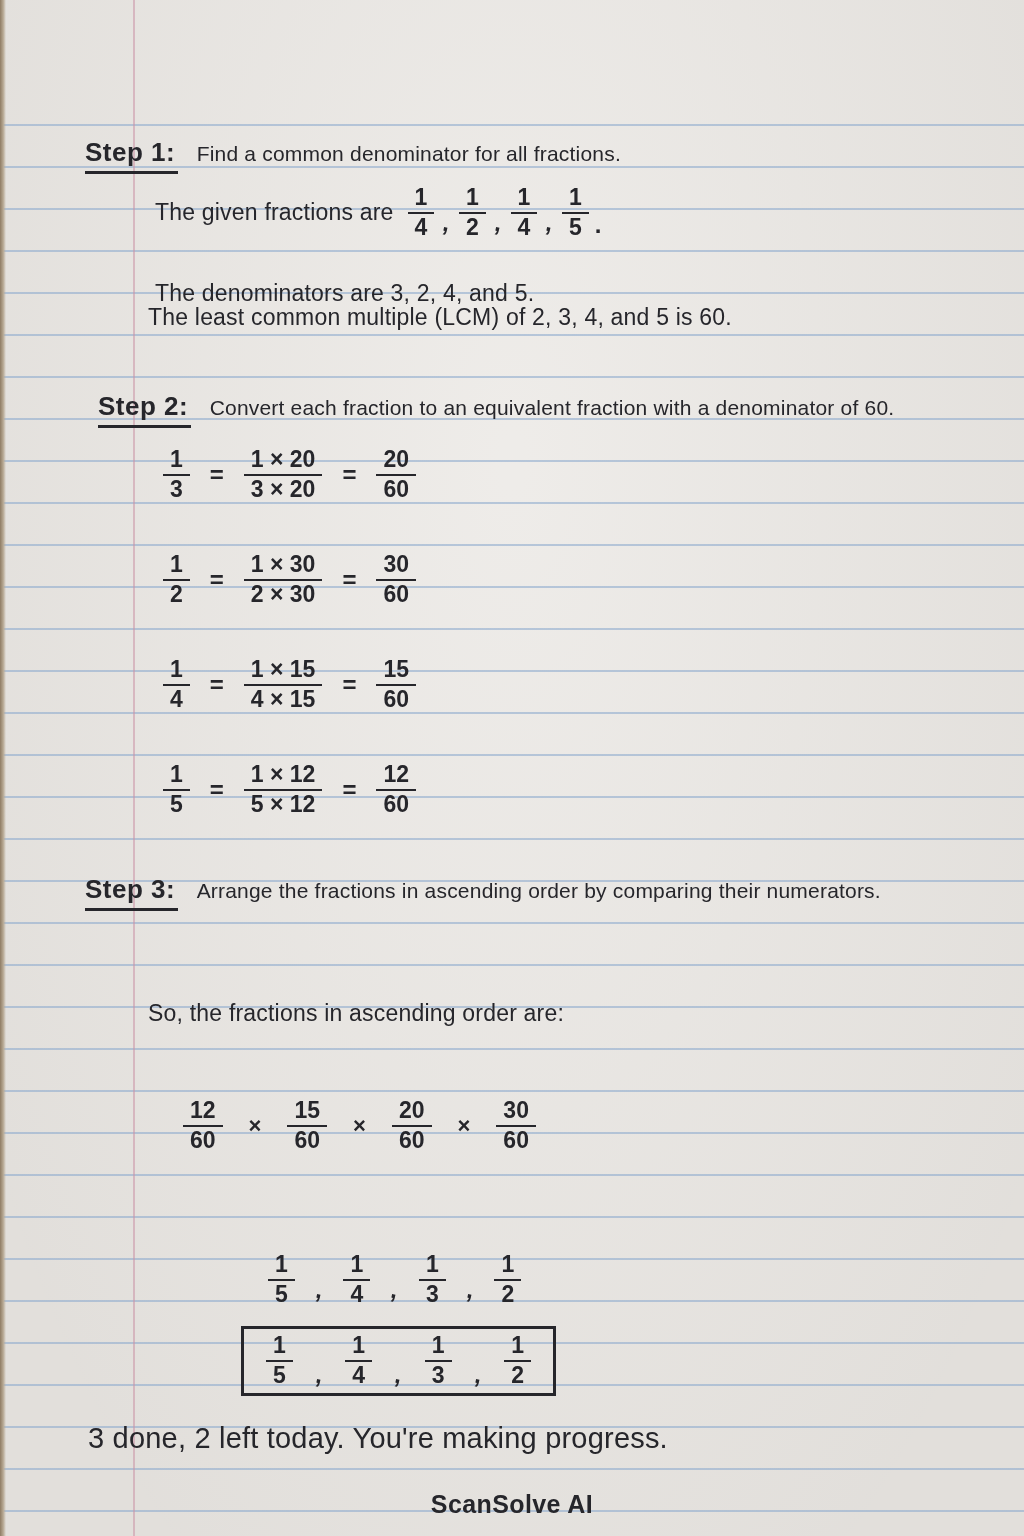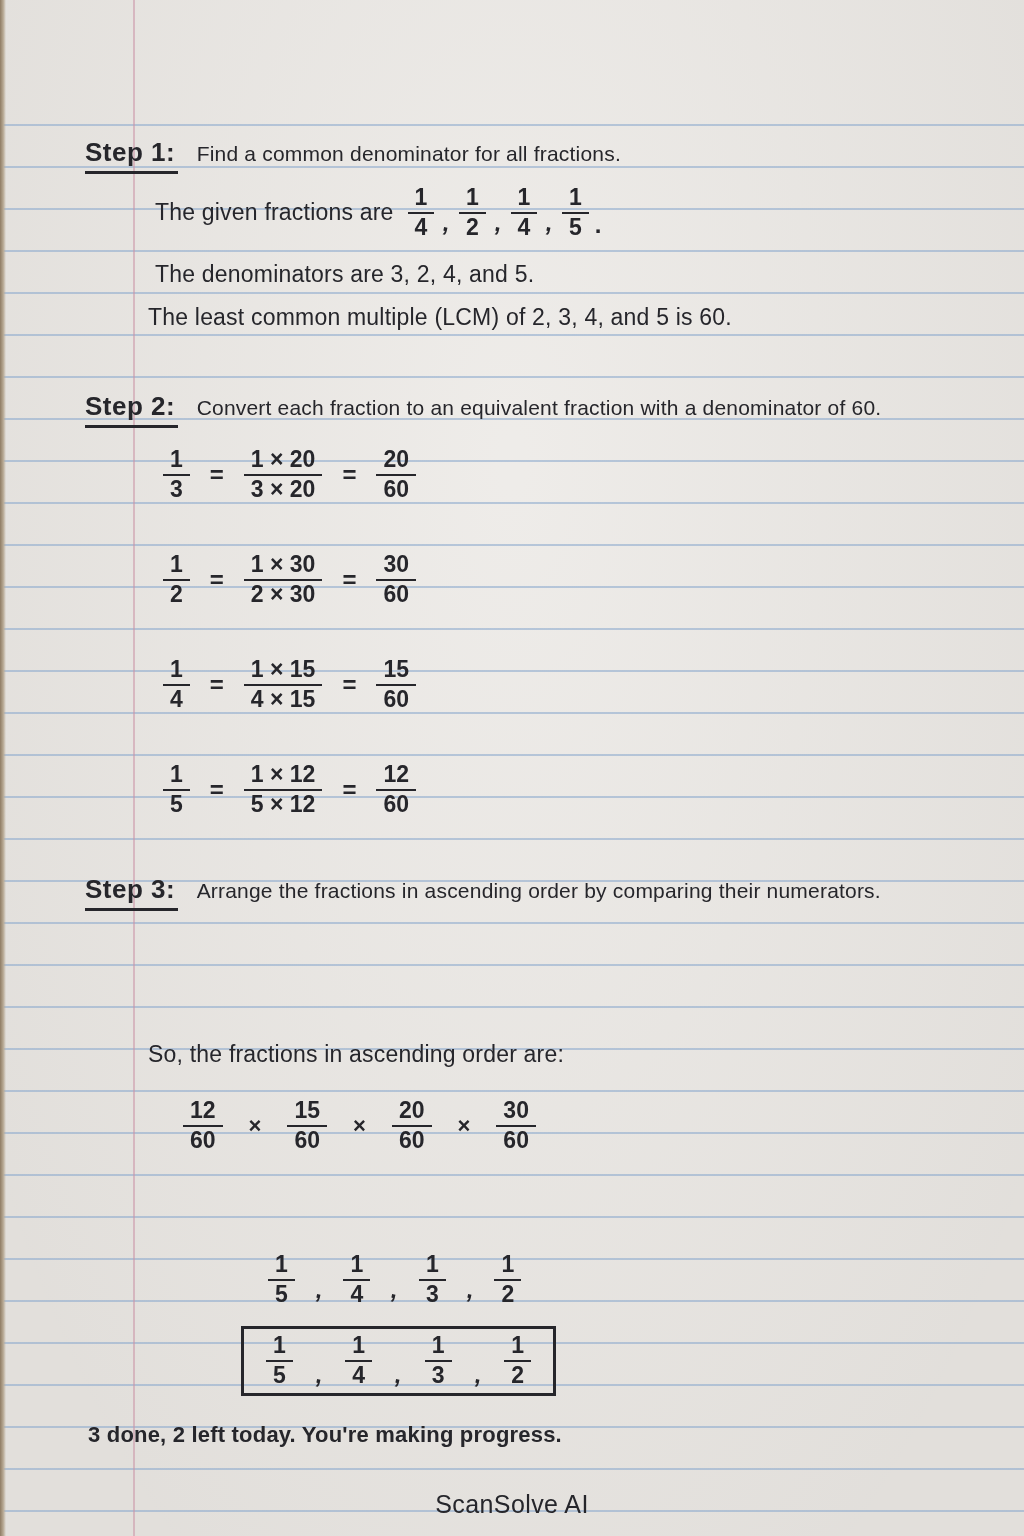--- a/index.html
+++ b/index.html
@@ -53,23 +53,23 @@
     transform:rotate(12deg);padding:0 3px 4px;
   }
   .sep-times{font-size:22px;font-weight:bold;padding:0 2px;}
   .end-dot{align-self:flex-end;font-size:24px;font-weight:bold;padding-bottom:2px;}
   .fr-gap{gap:6px;}
   .answer-box{
     border:3px solid #26262b;
     display:flex;align-items:center;justify-content:center;
     box-sizing:border-box;
   }
-  .note-text{font-size:22px;letter-spacing:.2px;font-weight:bold;}
+  .note-text{font-size:29px;letter-spacing:.2px;}
   .brand-text{font-size:25px;letter-spacing:.4px;}
-  .center-row{left:0;right:0;display:flex;justify-content:center;}
+  .center-row{left:0;right:0;display:flex;justify-content:center;font-weight:bold;}
 </style>
 </head>
 <body>
 
 <div class="page">
   <div class="ruled-lines"></div>
   <div class="margin-line"></div>
   <div class="paper-edge"></div>
 
   <div class="block" style="top:137px;left:85px">
@@ -96,24 +96,24 @@
       </span>
       <span class="sep-comma">,</span>
       <span class="frac">
         <span class="num">1</span>
         <span class="den">5</span>
       </span>
       <span class="end-dot">.</span>
     </span>
   </div>
 
-  <div class="block body-text" style="top:261px;left:155px">The denominators are 3, 2, 4, and 5.</div>
+  <div class="block body-text" style="top:280px;left:155px">The denominators are 3, 2, 4, and 5.</div>
   <div class="block body-text" style="top:304px;left:148px">The least common multiple (LCM) of 2, 3, 4, and 5 is 60.</div>
 
-  <div class="block" style="top:391px;left:85px">
+  <div class="block" style="top:391px;left:98px">
     <span class="step-label">Step 2:</span>
     <span class="step-title">Convert each fraction to an equivalent fraction with a denominator of 60.</span>
   </div>
 
   <div class="block row" style="top:447px;left:163px;gap:16px">
     <span class="frac">
       <span class="num">1</span>
       <span class="den">3</span>
     </span>
     <span class="eq-sign">=</span>
@@ -177,21 +177,21 @@
       <span class="num">12</span>
       <span class="den">60</span>
     </span>
   </div>
 
   <div class="block" style="top:874px;left:85px">
     <span class="step-label">Step 3:</span>
     <span class="step-title">Arrange the fractions in ascending order by comparing their numerators.</span>
   </div>
 
-  <div class="block body-text" style="top:1041px;left:148px">So, the fractions in ascending order are:</div>
+  <div class="block body-text" style="top:1000px;left:148px">So, the fractions in ascending order are:</div>
 
   <div class="block row" style="top:1098px;left:183px;gap:24px">
     <span class="frac">
       <span class="num">12</span>
       <span class="den">60</span>
     </span>
     <span class="sep-times">×</span>
     <span class="frac">
       <span class="num">15</span>
       <span class="den">60</span>

